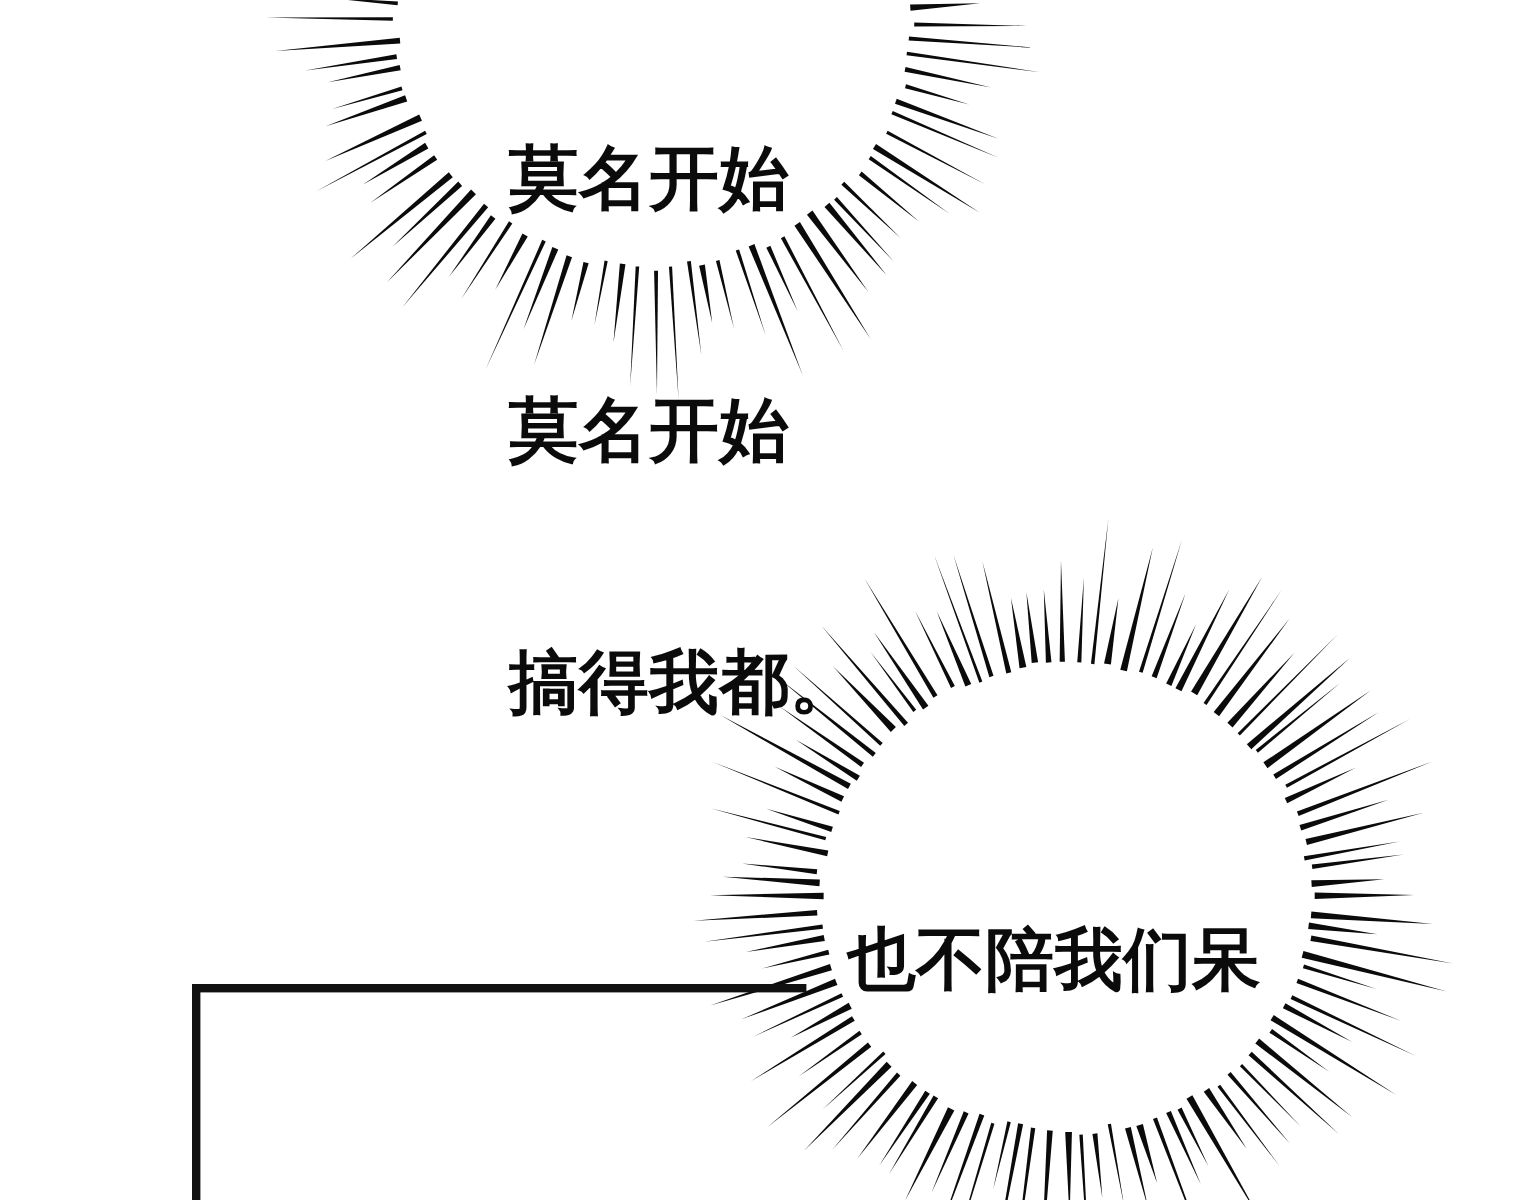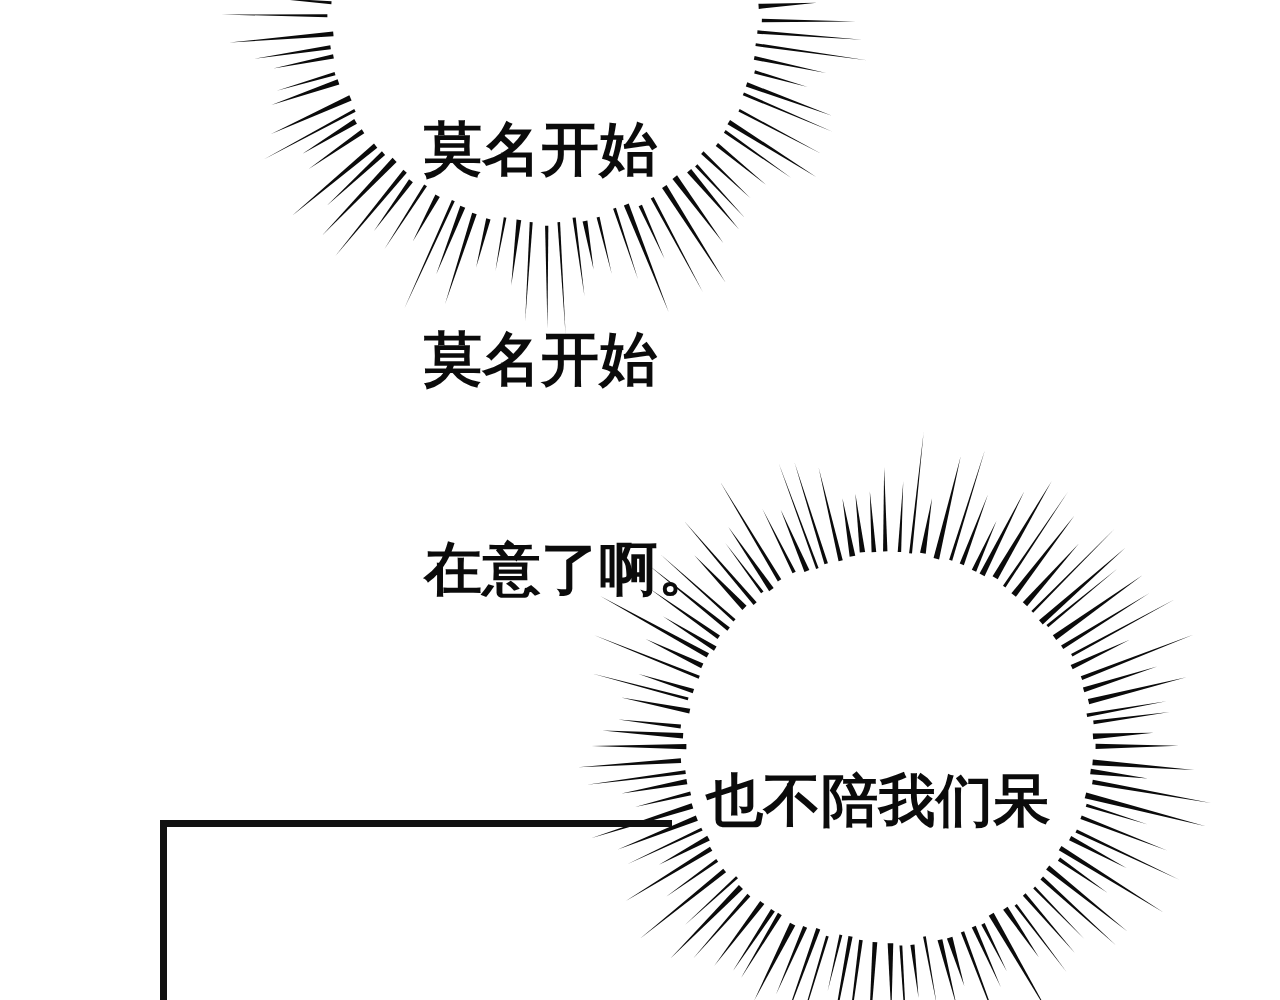--- a/index.html
+++ b/index.html
@@ -286,21 +286,21 @@
         <polygon points="842.74,560.26 838.56,561.27 818.61,467.40" fill="#0b0b0b"></polygon>
         <polygon points="855.29,555.80 849.63,556.80 842.42,498.20" fill="#0b0b0b"></polygon>
         <polygon points="865.11,551.88 859.76,552.54 855.35,493.82" fill="#0b0b0b"></polygon>
         <polygon points="876.23,551.93 871.58,552.25 869.83,491.18" fill="#0b0b0b"></polygon>
       </g>
   </svg>
 
   <div class="bubble-text" id="bubble-one-text">
     <span class="line">莫名开始</span>
     <span class="line">莫名开始</span>
-    <span class="line">在意了啊。</span>
+    <span class="line">搞得我都。</span>
   </div>
 
   <div class="bubble-text" id="bubble-two-text">
     <span class="line">也不陪我们呆</span>
     
   </div>
 
   <div id="caption-box"></div>
   <div id="caption-box-text">
     

